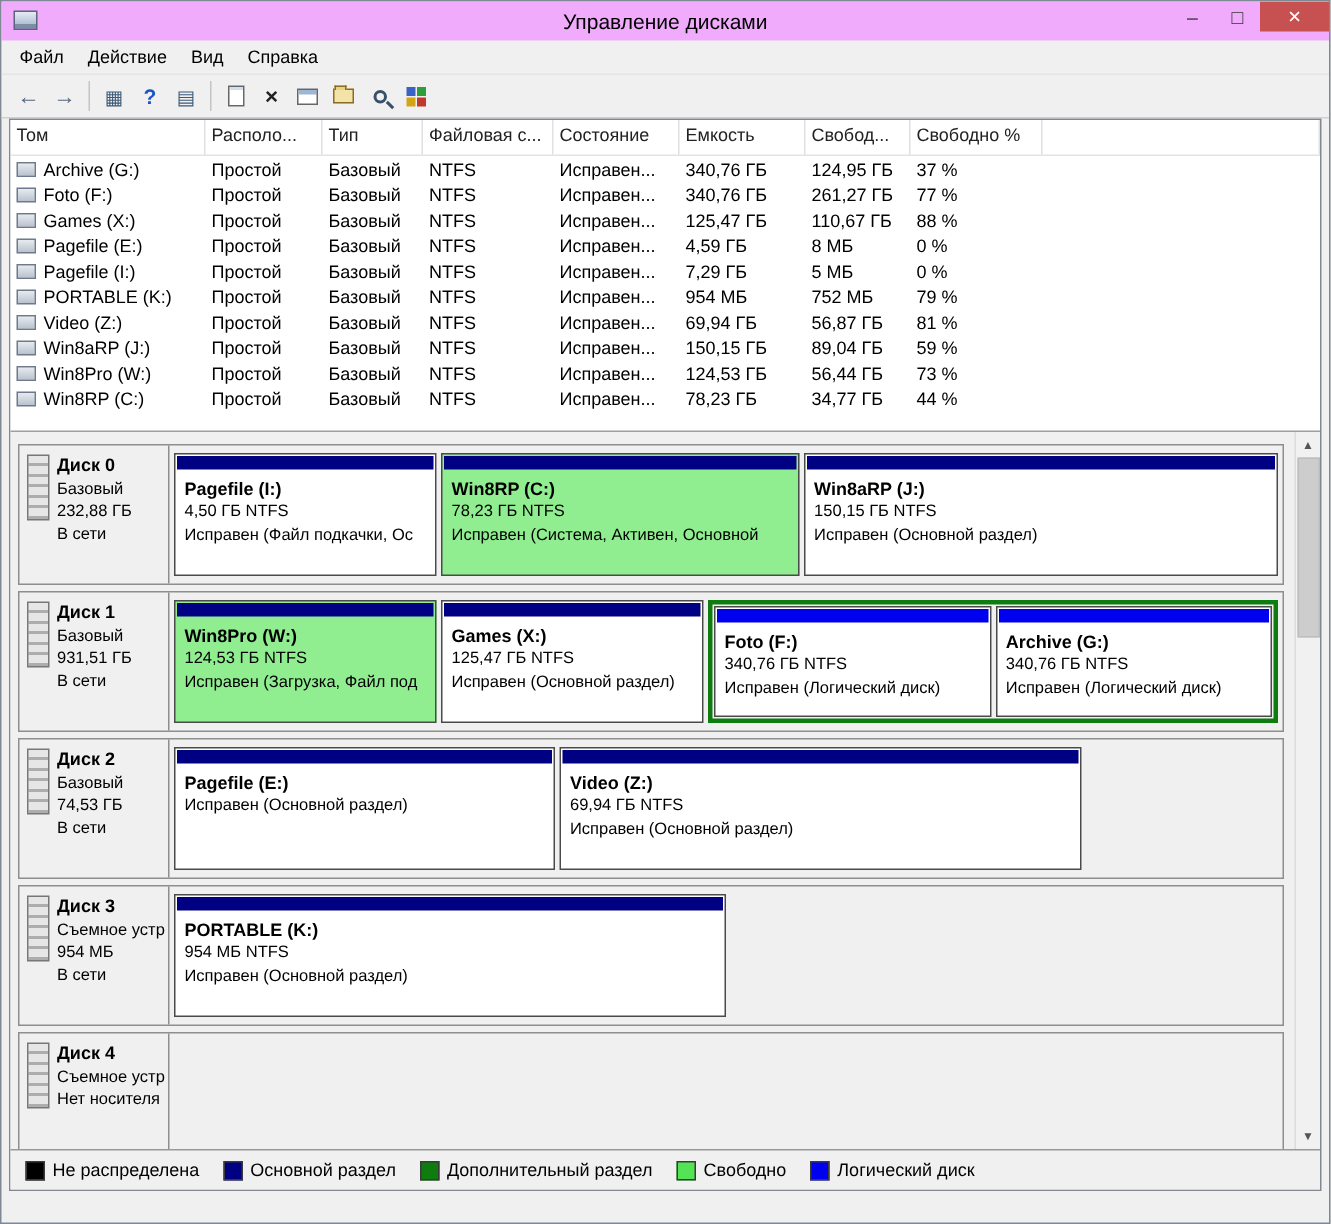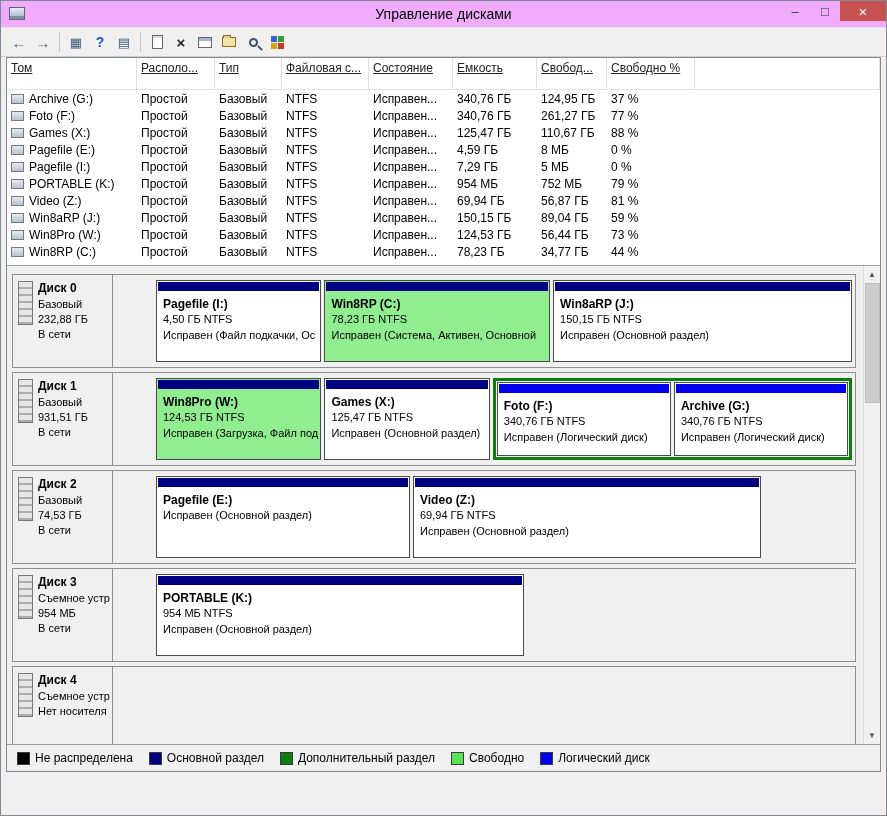--- a/index.html
+++ b/index.html
@@ -40,32 +40,32 @@
   .search-ico::after{content:"";position:absolute;left:6px;top:7px;width:6px;height:2px;
     background:#38506b;transform:rotate(45deg);}
   .grid4-ico{width:6px;height:6px;background:#3a62c4;margin-right:7px;margin-bottom:7px;
     box-shadow:7px 0 0 #2d9e3a,0 7px 0 #d4a417,7px 7px 0 #c0392b;}
 
   
   .content{margin:0 5px;border:1px solid #828790;background:#f0f0f0;}
 
   
   .volpane{height:208px;background:#fff;border-bottom:1px solid #9aa0a6;overflow:hidden;}
-  .vhead{display:flex;height:32px;border-bottom:1px solid #e3e3e3;color:#222;text-decoration:underline;}
+  .vhead{display:flex;height:24px;border-bottom:1px solid #e3e3e3;color:#222;}
   .hc{padding:3px 4px 0;border-right:1px solid #e0e0e0;overflow:hidden;white-space:nowrap;}
   .vrow{display:flex;height:17px;align-items:center;}
   .vc{padding:0 4px;overflow:hidden;white-space:nowrap;}
   .c0{width:130px}.c1{width:78px}.c2{width:67px}.c3{width:87px}
   .c4{width:84px}.c5{width:84px}.c6{width:70px}.c7{width:88px}.cf{flex:1}
   .vol-ico{display:inline-block;width:13px;height:10px;margin-right:5px;vertical-align:-1px;
     border:1px solid #6e7a8a;background:linear-gradient(#e7ebf0,#b9c2cf);}
 
   
   .graphpane{position:relative;height:478px;background:#f0f0f0;padding:8px 24px 0 5px;overflow:hidden;}
-  .disk-row{display:flex;height:94px;margin-bottom:4px;border:1px solid #8e8e8e;background:#f0f0f0;gap:40px;}
+  .disk-row{display:flex;height:94px;margin-bottom:4px;border:1px solid #8e8e8e;background:#f0f0f0;}
   .disk-info{width:100px;border-right:1px solid #8e8e8e;padding:6px 2px 4px 5px;display:flex;gap:5px;overflow:hidden;}
   .drive-ico{width:15px;height:44px;flex:0 0 15px;border:1px solid #777;
     background:repeating-linear-gradient(180deg,#e6e6e6 0 5px,#adadad 5px 7px);}
   .disk-meta{overflow:hidden;}
   .disk-name{font-weight:bold;margin-bottom:2px;white-space:nowrap;}
   .disk-line{font-size:11px;line-height:15px;white-space:nowrap;}
   .disk-parts{flex:1;display:flex;gap:3px;padding:5px 3px;overflow:hidden;}
   .part{border:1px solid #4a4a4a;display:flex;flex-direction:column;overflow:hidden;background:#fff;}
   .part-bar{height:9px;margin:1px 1px 0;}
   .part-text{padding:6px 3px 0 6px;overflow:hidden;}
@@ -94,20 +94,26 @@
   <div class="titlebar">
     <span class="app-ico"></span>
     <div class="title-text">Управление дисками</div>
     <div class="caption">
       <div class="cap">–</div>
       <div class="cap">□</div>
       <div class="cap close" style="background-color: rgb(199, 80, 80);">×</div>
     </div>
   </div>
 
+  <div class="menubar">
+    <div class="menu-item">Файл</div>
+    <div class="menu-item">Действие</div>
+    <div class="menu-item">Вид</div>
+    <div class="menu-item">Справка</div>
+  </div>
 
   <div class="toolbar">
     <div class="tbtn">
         <span class="arrow">←</span>
       </div>
     <div class="tbtn">
         <span class="arrow">→</span>
       </div>
     <div class="tsep"></div>
     <div class="tbtn">

